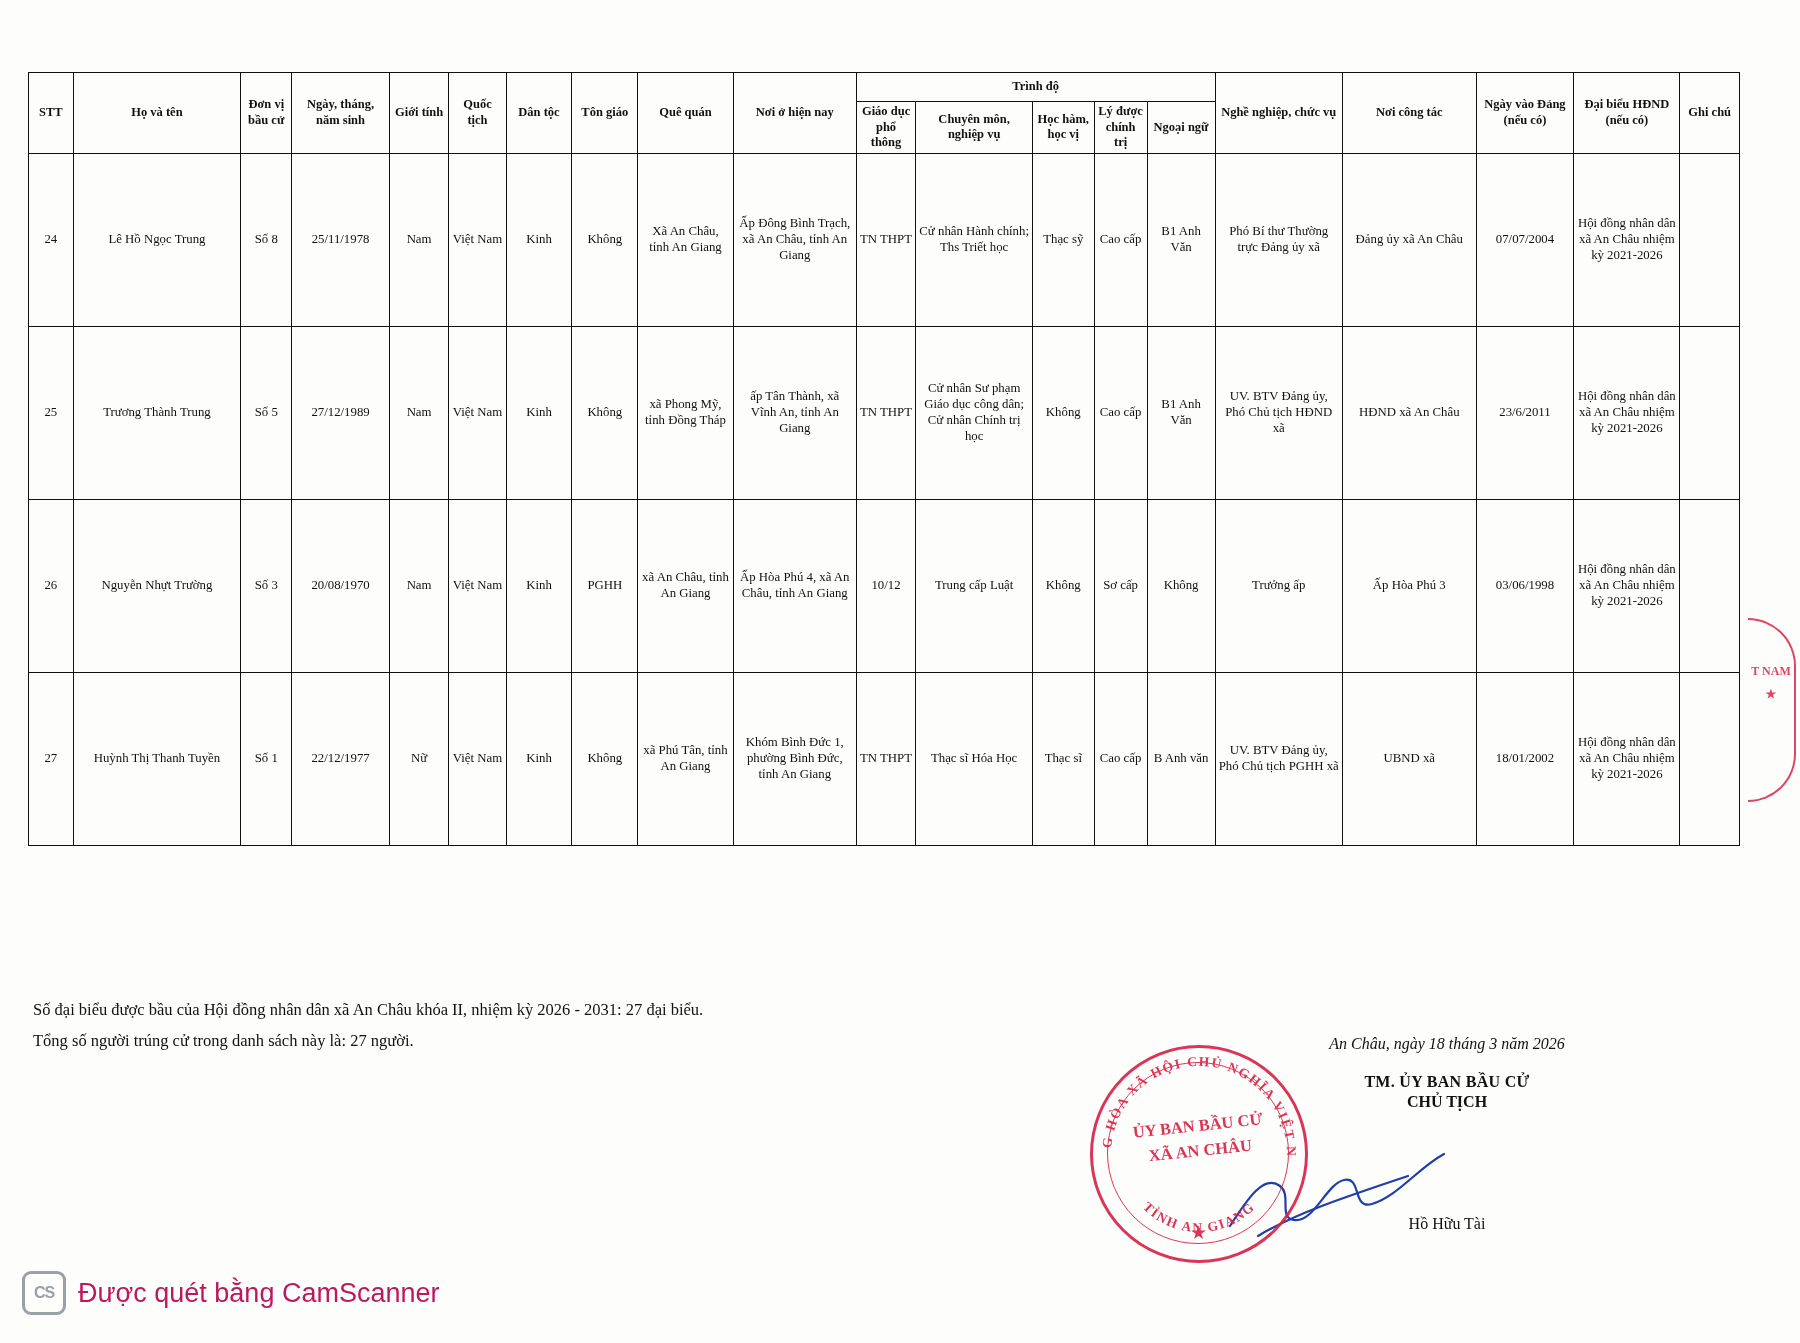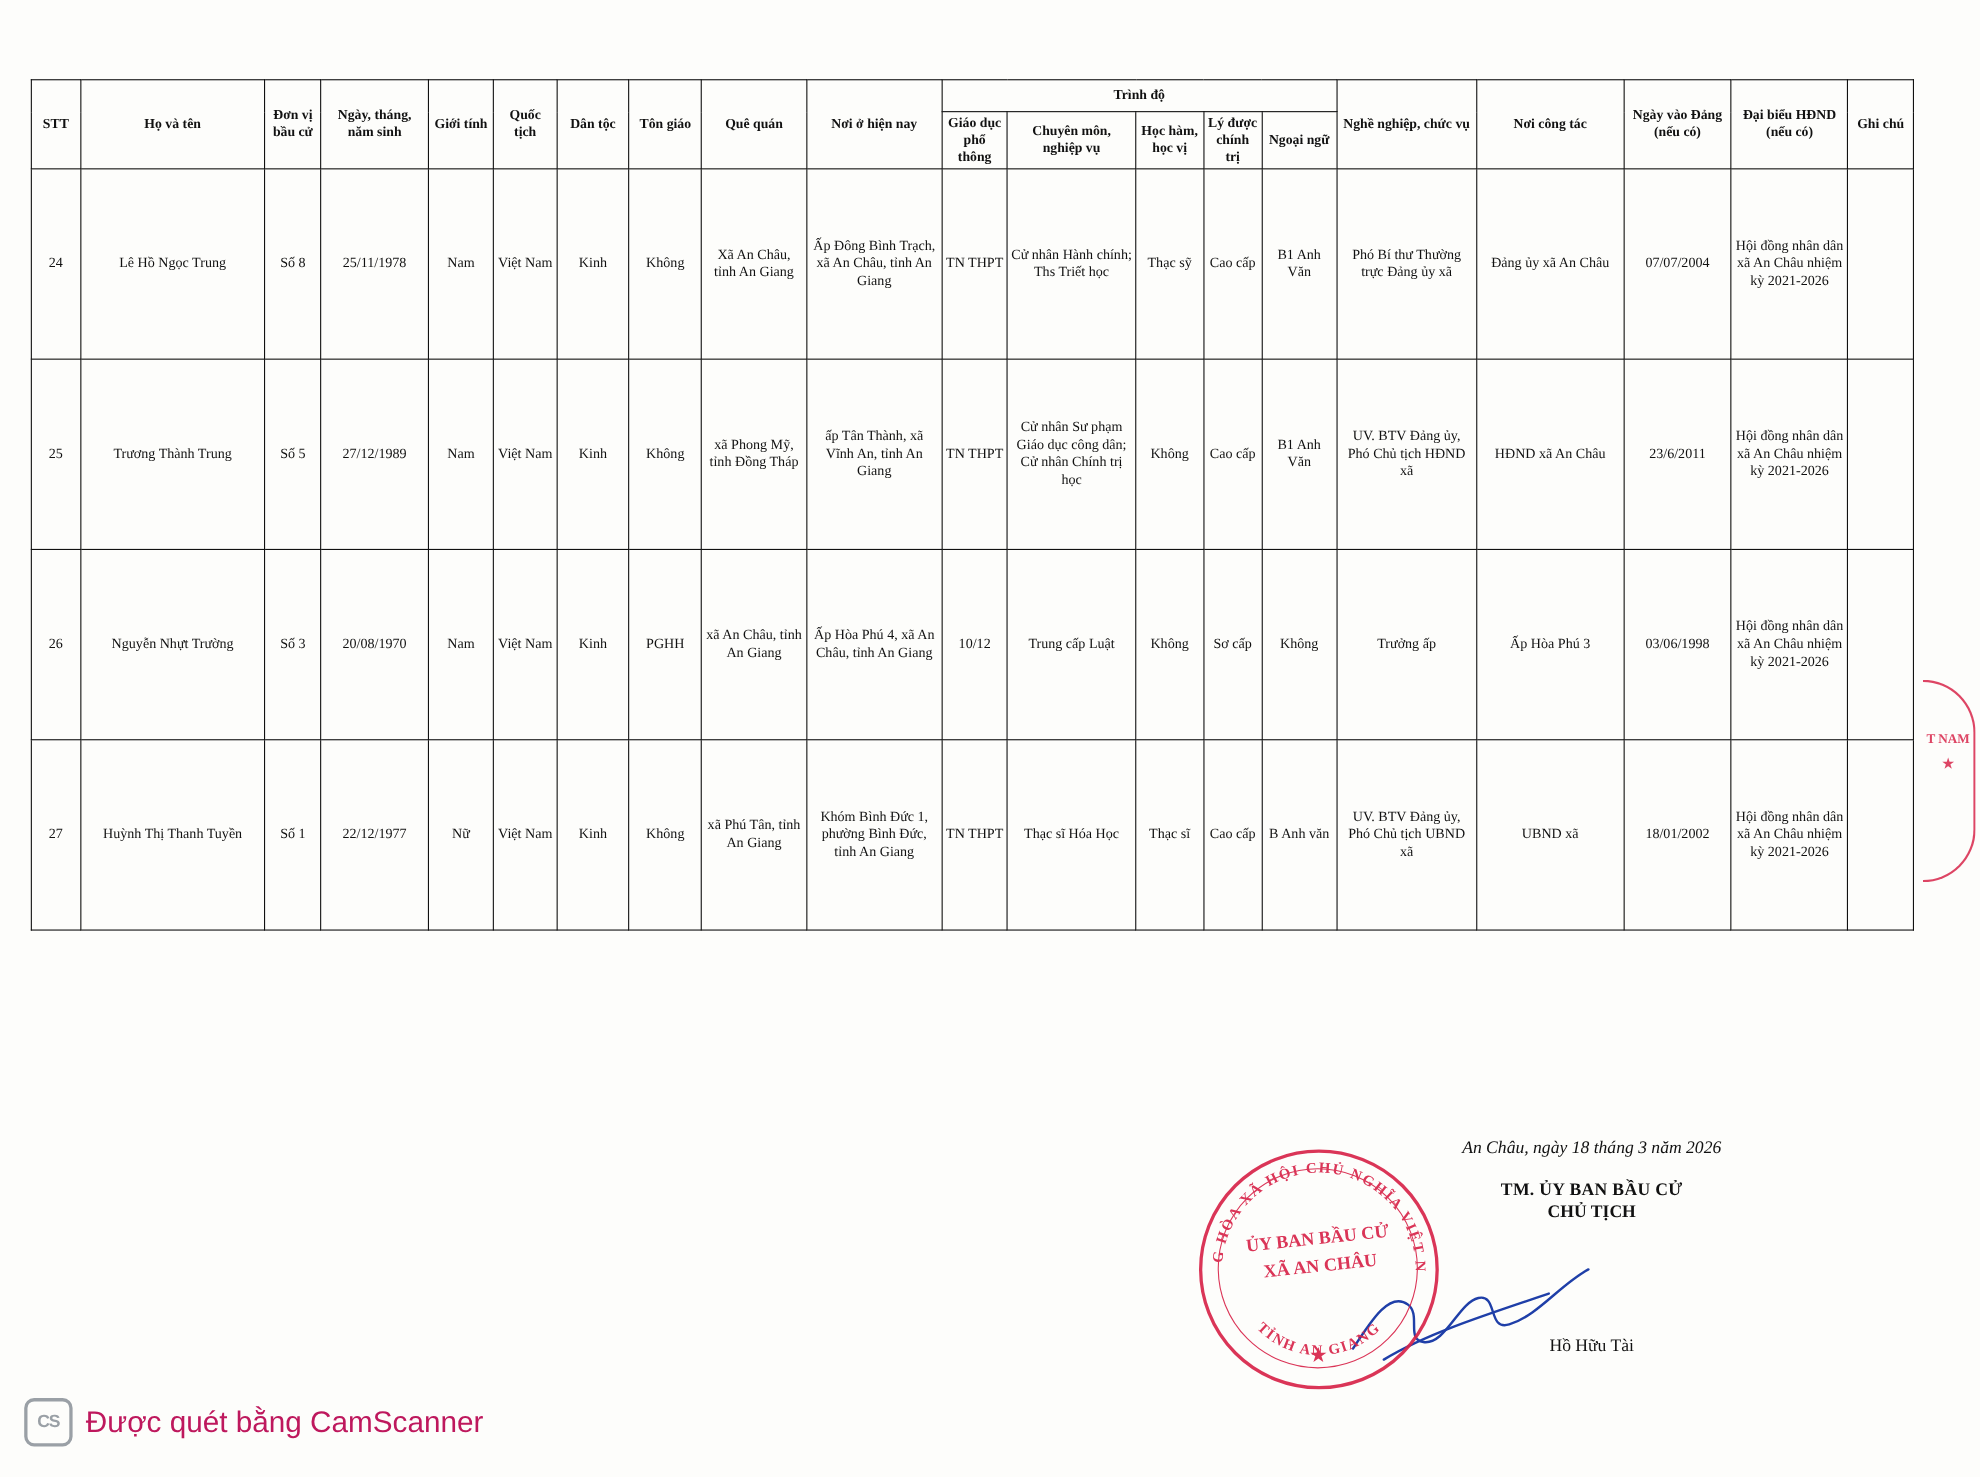--- a/index.html
+++ b/index.html
@@ -374,30 +374,34 @@
           <td>Việt Nam</td>
           <td>Kinh</td>
           <td>Không</td>
           <td>xã Phú Tân, tỉnh An Giang</td>
           <td>Khóm Bình Đức 1, phường Bình Đức, tỉnh An Giang</td>
           <td>TN THPT</td>
           <td>Thạc sĩ Hóa Học</td>
           <td>Thạc sĩ</td>
           <td>Cao cấp</td>
           <td>B Anh văn</td>
-          <td>UV. BTV Đảng ủy, Phó Chủ tịch UBND xã</td>
+          <td>UV. BTV Đảng ủy, Phó Chủ tịch PGHH xã</td>
           <td>UBND xã</td>
           <td>18/01/2002</td>
           <td>Hội đồng nhân dân xã An Châu nhiệm kỳ 2021-2026</td>
           <td></td>
         </tr>
       </tbody>
     </table>
   </div>
 
+  <div class="notes">
+    <div>Số đại biểu được bầu của Hội đồng nhân dân xã An Châu khóa II, nhiệm kỳ 2026 - 2031: 27 đại biểu.</div>
+    <div>Tổng số người trúng cử trong danh sách này là: 27 người.</div>
+  </div>
 
   <div class="sig">
     <div class="place">An Châu, ngày 18 tháng 3 năm 2026</div>
     <div class="tm">TM. ỦY BAN BẦU CỬ</div>
     <div class="role">CHỦ TỊCH</div>
     <div class="signer">Hồ Hữu Tài</div>
   </div>
 
   <svg class="scribble" viewBox="0 0 240 110">
     <path d="M8 86 C 26 58, 42 34, 58 46 C 70 55, 56 78, 72 80 C 92 83, 104 44, 122 40 C 140 36, 130 70, 150 64 C 176 56, 196 28, 222 14"></path>

